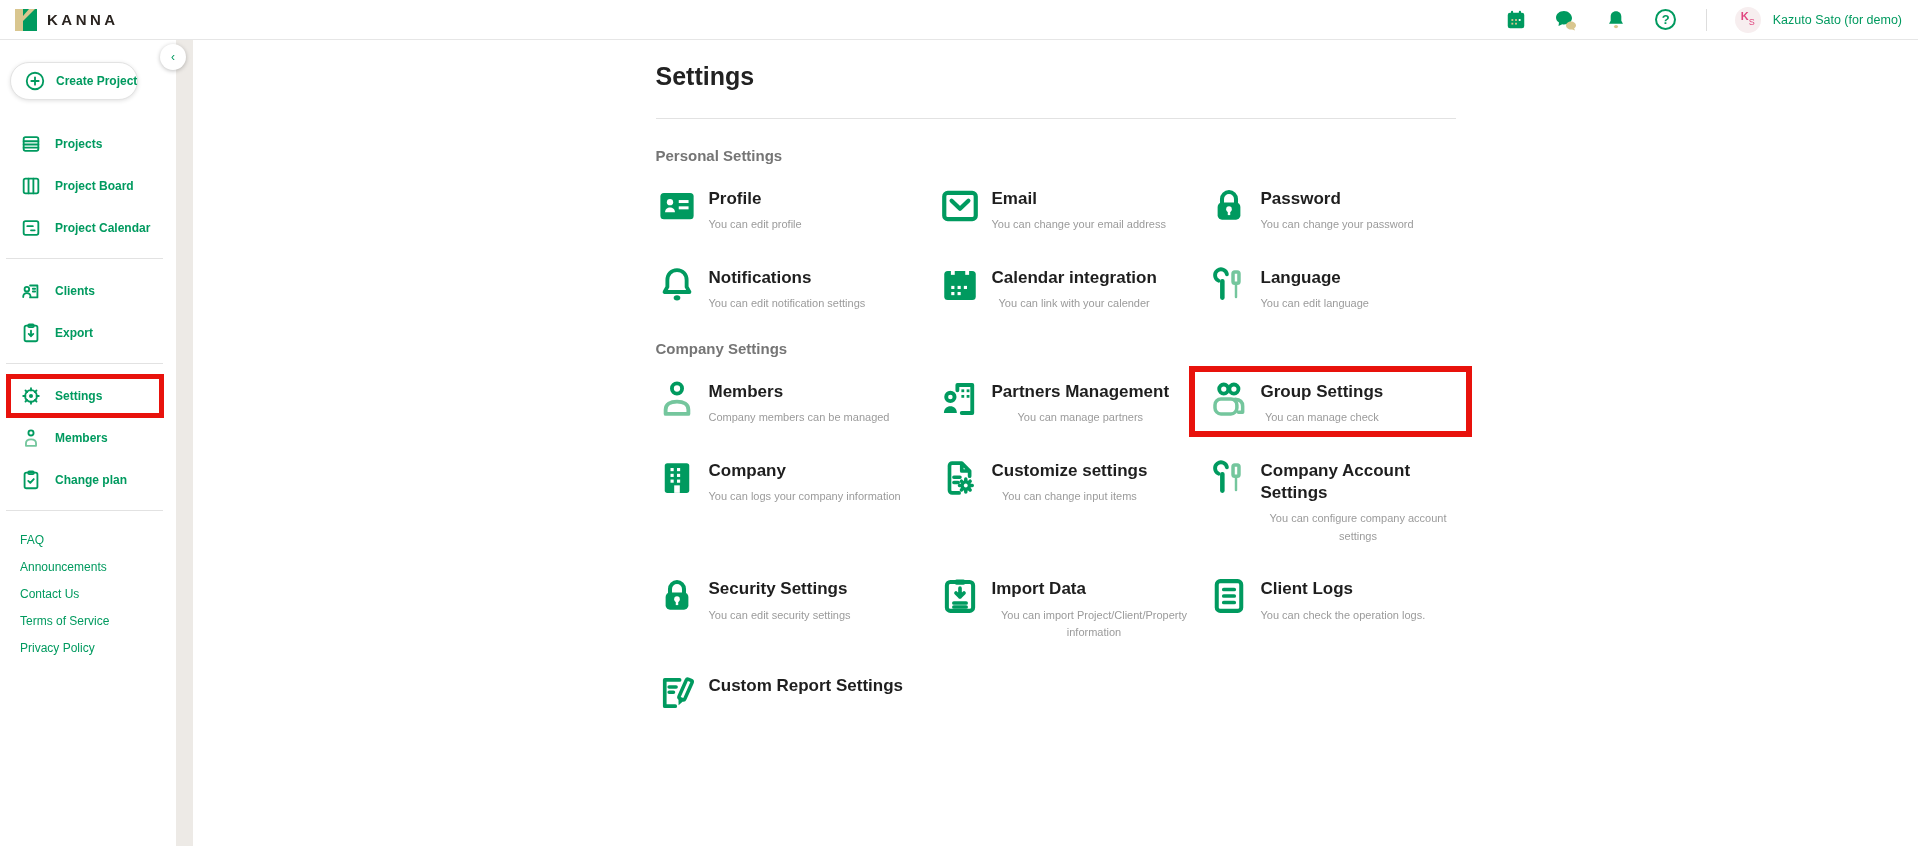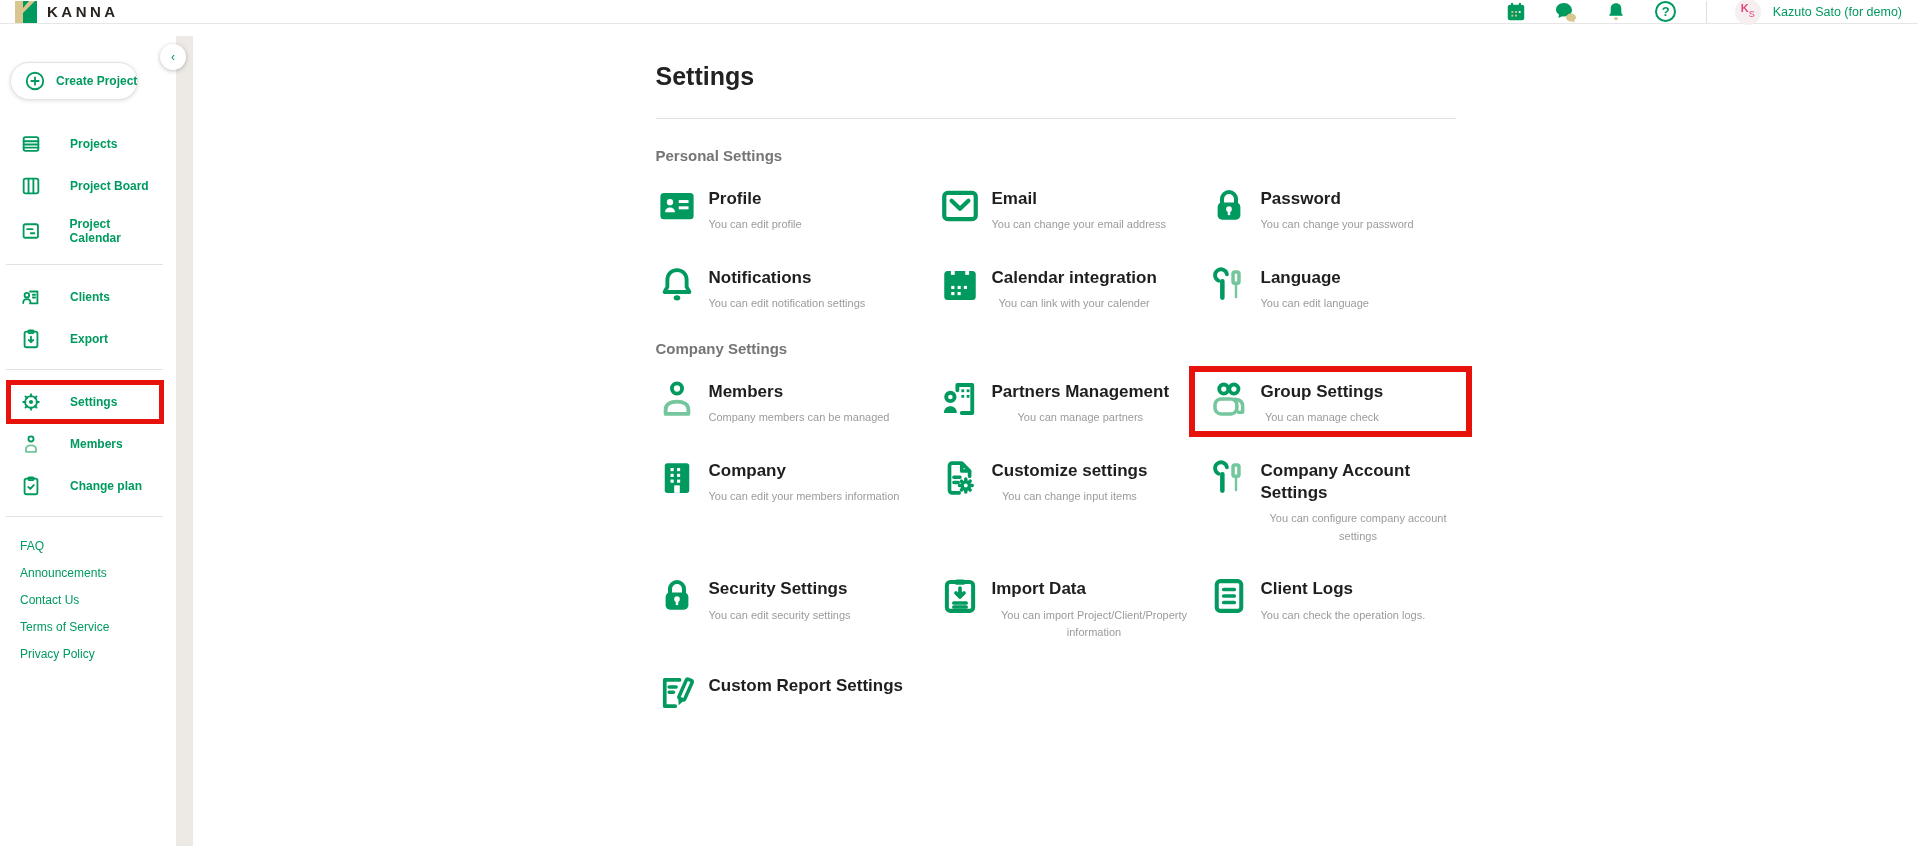--- a/index.html
+++ b/index.html
@@ -4,21 +4,21 @@
 <style>
   :root{
     --g:#009A5F; --glt:#74C69D; --tan:#D9C68F; --red:#E8120C; --pink:#E0457F;
     --ink:#1E1E1E; --gray:#757575; --desc:#9B9B9B; --line:#E2E2E2;
   }
   *{margin:0;padding:0;box-sizing:border-box;}
   html,body{width:1918px;height:846px;}
   body{font-family:"Liberation Sans",sans-serif;background:#fff;position:relative;overflow:hidden;}
 
   
-  .topbar{position:absolute;top:0;left:0;width:1918px;height:24px;background:#fff;
+  .topbar{position:absolute;top:0;left:0;width:1918px;height:40px;background:#fff;
     border-bottom:1px solid #E6E6E6;display:flex;align-items:center;z-index:30;}
   .brand{display:flex;align-items:center;gap:9px;padding-left:14px;}
   .brand-name{font-size:15px;font-weight:bold;color:#2A2420;letter-spacing:3.5px;}
   .topbar-right{margin-left:auto;display:flex;align-items:center;gap:26px;padding-right:16px;}
   .tb-icon{width:24px;height:24px;display:flex;align-items:center;justify-content:center;cursor:pointer;}
   .tb-divider{width:1px;height:22px;background:#DDD;margin:0 2px;}
   .user-chip{display:flex;align-items:center;gap:12px;cursor:pointer;}
   .avatar{width:26px;height:26px;border-radius:50%;background:#F7EEEF;position:relative;flex:none;}
   .avatar .k{position:absolute;left:6px;top:3px;font-size:11px;font-weight:bold;color:var(--pink);}
   .avatar .s{position:absolute;left:14px;top:10px;font-size:9px;color:var(--pink);}
@@ -29,21 +29,21 @@
   
   .sidebar{position:absolute;top:36px;left:0;width:176px;bottom:8px;background:#fff;z-index:20;}
   .gray-strip{position:absolute;top:36px;left:176px;width:17px;bottom:0;background:#EDEAE6;z-index:10;}
   .collapse-btn{position:absolute;top:44px;left:160px;width:26px;height:26px;border-radius:50%;
     background:#fff;box-shadow:0 1px 4px rgba(0,0,0,.25);display:flex;align-items:center;justify-content:center;
     font-size:12px;color:var(--g);z-index:25;cursor:pointer;}
   .create-btn{margin:26px 12px 26px 10px;height:38px;border:1px solid #E3E3E3;border-radius:20px;
     background:#fff;box-shadow:0 1px 4px rgba(0,0,0,.12);display:flex;align-items:center;gap:10px;
     padding-left:13px;cursor:pointer;}
   .create-btn span{font-size:12px;font-weight:bold;color:var(--g);}
-  .nav-item{display:flex;align-items:center;gap:28px;margin:0 13px 6px 6px;padding:7px 0 7px 14px;
+  .nav-item{display:flex;align-items:center;gap:13px;margin:0 13px 6px 6px;padding:7px 0 7px 14px;
     cursor:pointer;position:relative;}
   .nav-item span{font-size:12px;font-weight:bold;color:var(--g);}
   .side-divider{height:1px;background:var(--line);margin:12px 13px 14px 6px;}
   .red-box{position:absolute;border:5px solid var(--red);pointer-events:none;z-index:40;}
   .nav-item .red-box{inset:-4px -1px -4px 0;}
   .side-links{margin:22px 0 0 20px;list-style:none;}
   .side-links li{font-size:12px;color:var(--g);margin-bottom:13px;cursor:pointer;}
 
   
   .main{position:absolute;top:36px;left:193px;right:0;bottom:0;background:#fff;overflow:hidden;}
@@ -347,21 +347,21 @@
           <rect x="8.3" y="6.3" width="1.8" height="1.8" class="fw"></rect>
             <rect x="12" y="6.3" width="1.8" height="1.8" class="fw"></rect>
           <rect x="8.3" y="9.6" width="1.8" height="1.8" class="fw"></rect>
             <rect x="12" y="9.6" width="1.8" height="1.8" class="fw"></rect>
           <rect x="8.3" y="12.9" width="1.8" height="1.8" class="fw"></rect>
             <rect x="12" y="12.9" width="1.8" height="1.8" class="fw"></rect>
           <rect x="10.4" y="16.2" width="3.2" height="4.3" class="fw"></rect>
         </svg>
         <div class="tile-text">
           <div class="tile-title">Company</div>
-          <div class="tile-desc">You can edit your members information</div>
+          <div class="tile-desc">You can logs your company information</div>
         </div>
       </div>
 
       <div class="tile">
         <svg class="tile-icon" viewBox="0 0 24 24">
           <path class="st" style="stroke-width:2.1" d="M13 3.5H7.5A1.5 1.5 0 0 0 6 5v14a1.5 1.5 0 0 0 1.5 1.5h4M13 3.5L17.5 8v3M13 3.5V8h4.5"></path>
           <path class="st" d="M8.5 11.5h3.5M8.5 14.5h2.5"></path>
           <circle cx="15.3" cy="16.3" r="3" class="fg"></circle>
           <circle cx="15.3" cy="16.3" r="1.1" class="fw"></circle>
           <path class="st" d="M15.3 12.6v1M15.3 19v1M11.7 16.3h1M18 16.3h1M12.8 13.8l.7.7M17.1 18.1l.7.7M17.8 13.8l-.7.7M13.5 18.1l-.7.7"></path>

